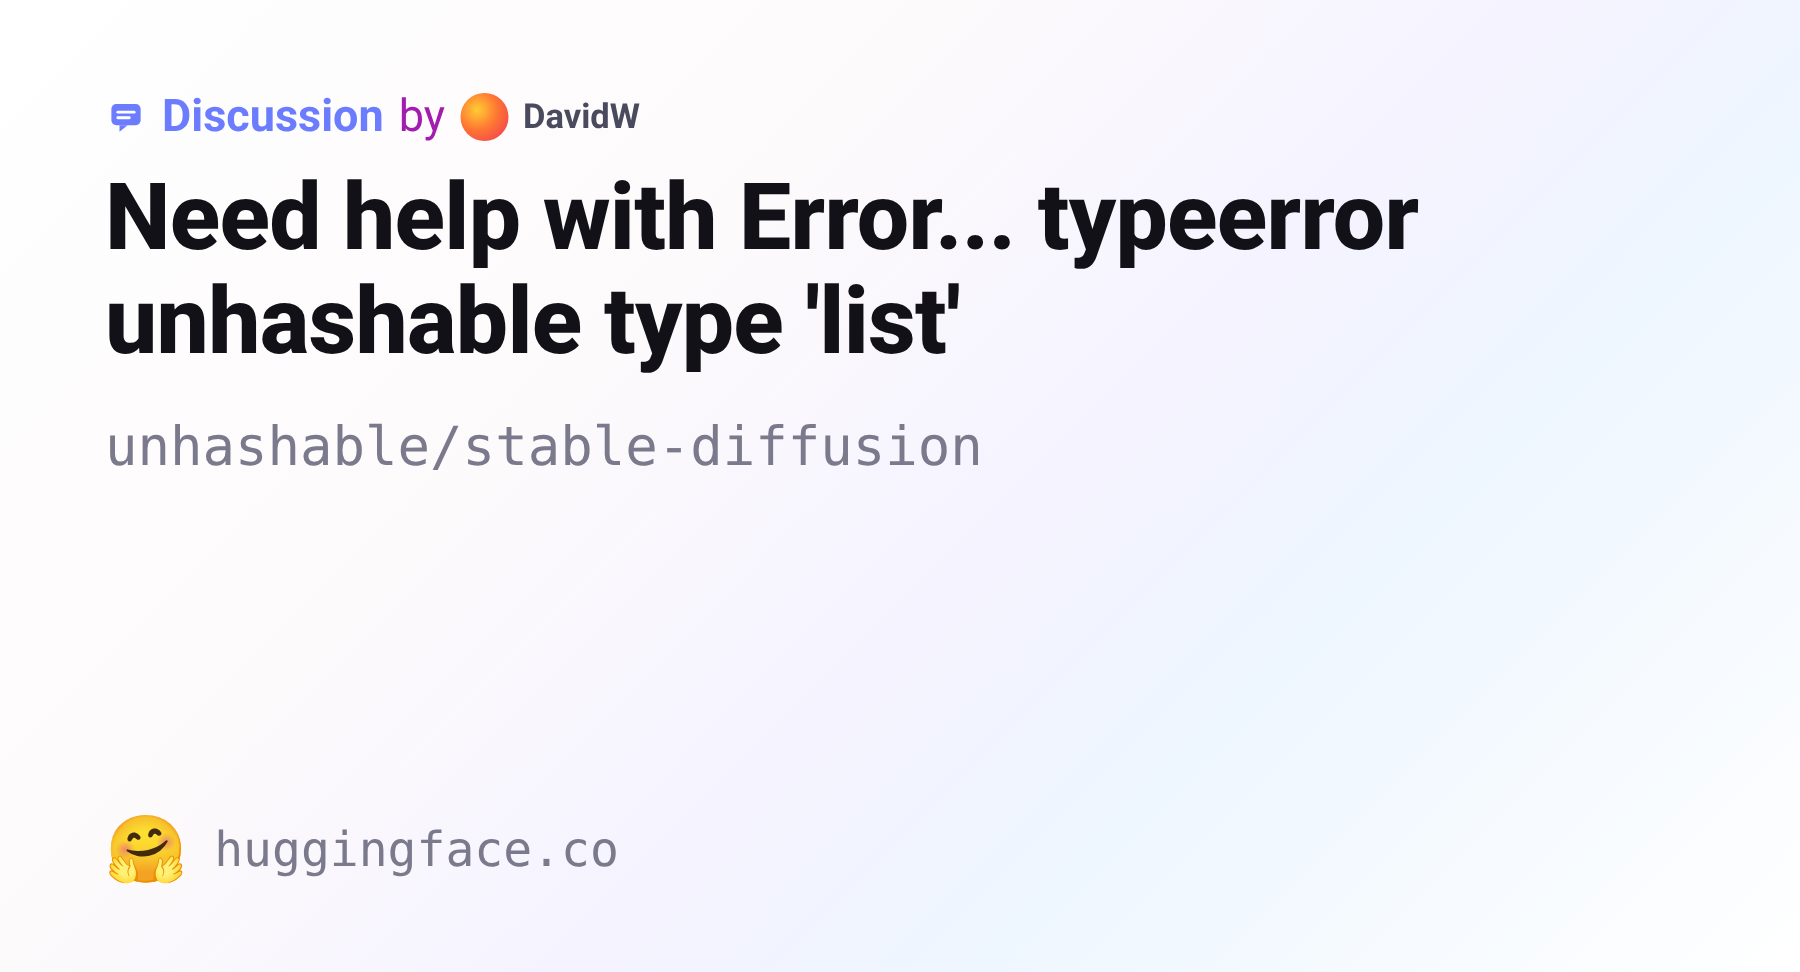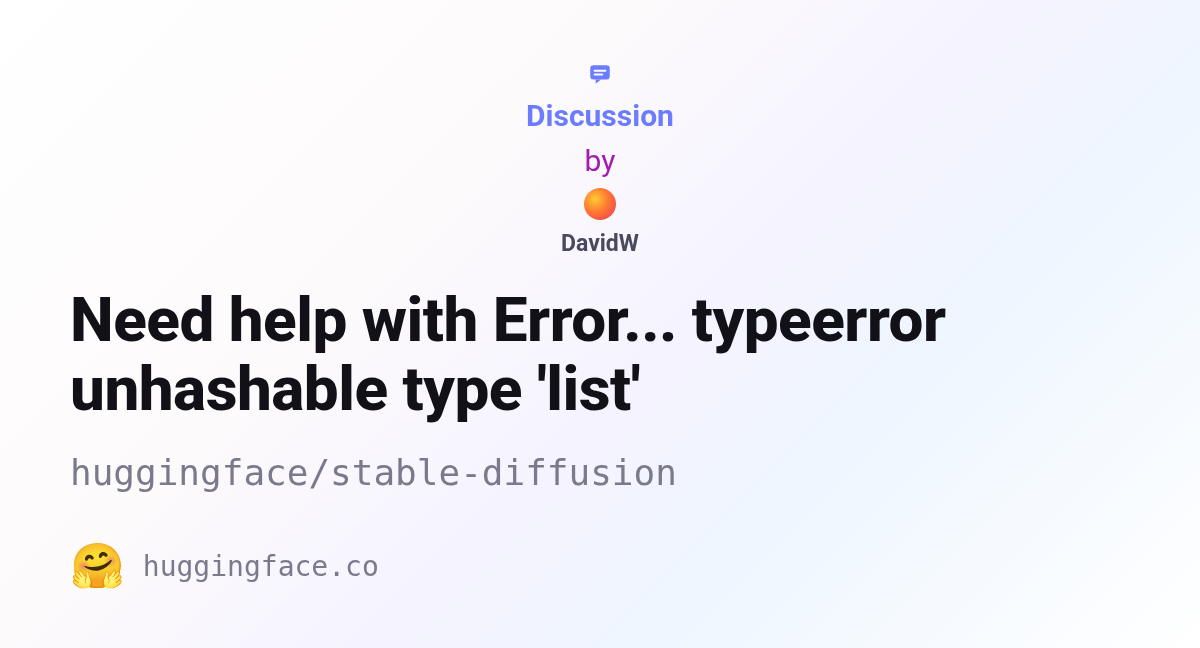--- a/index.html
+++ b/index.html
@@ -18,22 +18,21 @@
     .container {
       padding: 60px 70px;
       height: 100%;
       display: flex;
       flex-direction: column;
     }
     .header-row {
       display: flex;
       align-items: center;
       gap: 10px;
-      margin-bottom: 28px;
-      flex-direction: column;
+      margin-bottom: 16px;
     }
     .discussion-icon {
       width: 28px;
       height: 28px;
       display: flex;
       align-items: center;
       justify-content: center;
       color: #6b7cff;
     }
     .discussion-label {
@@ -78,21 +77,21 @@
       display: flex;
       align-items: center;
       gap: 18px;
     }
     .hf-emoji {
       font-size: 44px;
       line-height: 1;
     }
     .site-url {
       font-family: ui-monospace, SFMono-Regular, "SF Mono", Menlo, Consolas, monospace;
-      font-size: 28px;
+      font-size: 32px;
       color: #7a7a8c;
     }
   </style>
 </head>
 <body>
 
 <div class="container">
   <div class="header-row">
     <span class="discussion-icon">
       <svg width="26" height="26" viewBox="0 0 24 24" fill="none" stroke="#6b7cff" stroke-width="2.2">
@@ -103,19 +102,19 @@
       </svg>
     </span>
     <span class="discussion-label">Discussion</span>
     <span class="by-text">by</span>
     <span class="avatar"></span>
     <span class="username">DavidW</span>
   </div>
 
   <h1 class="title">Need help with Error... typeerror unhashable type 'list'</h1>
 
-  <div class="repo-path">huggingface/stable-diffusion</div>
+  <div class="repo-path">unhashable/stable-diffusion</div>
 
   <div class="footer">
     <span class="hf-emoji">🤗</span>
     <span class="site-url">huggingface.co</span>
   </div>
 </div>
 
 </body></html>

